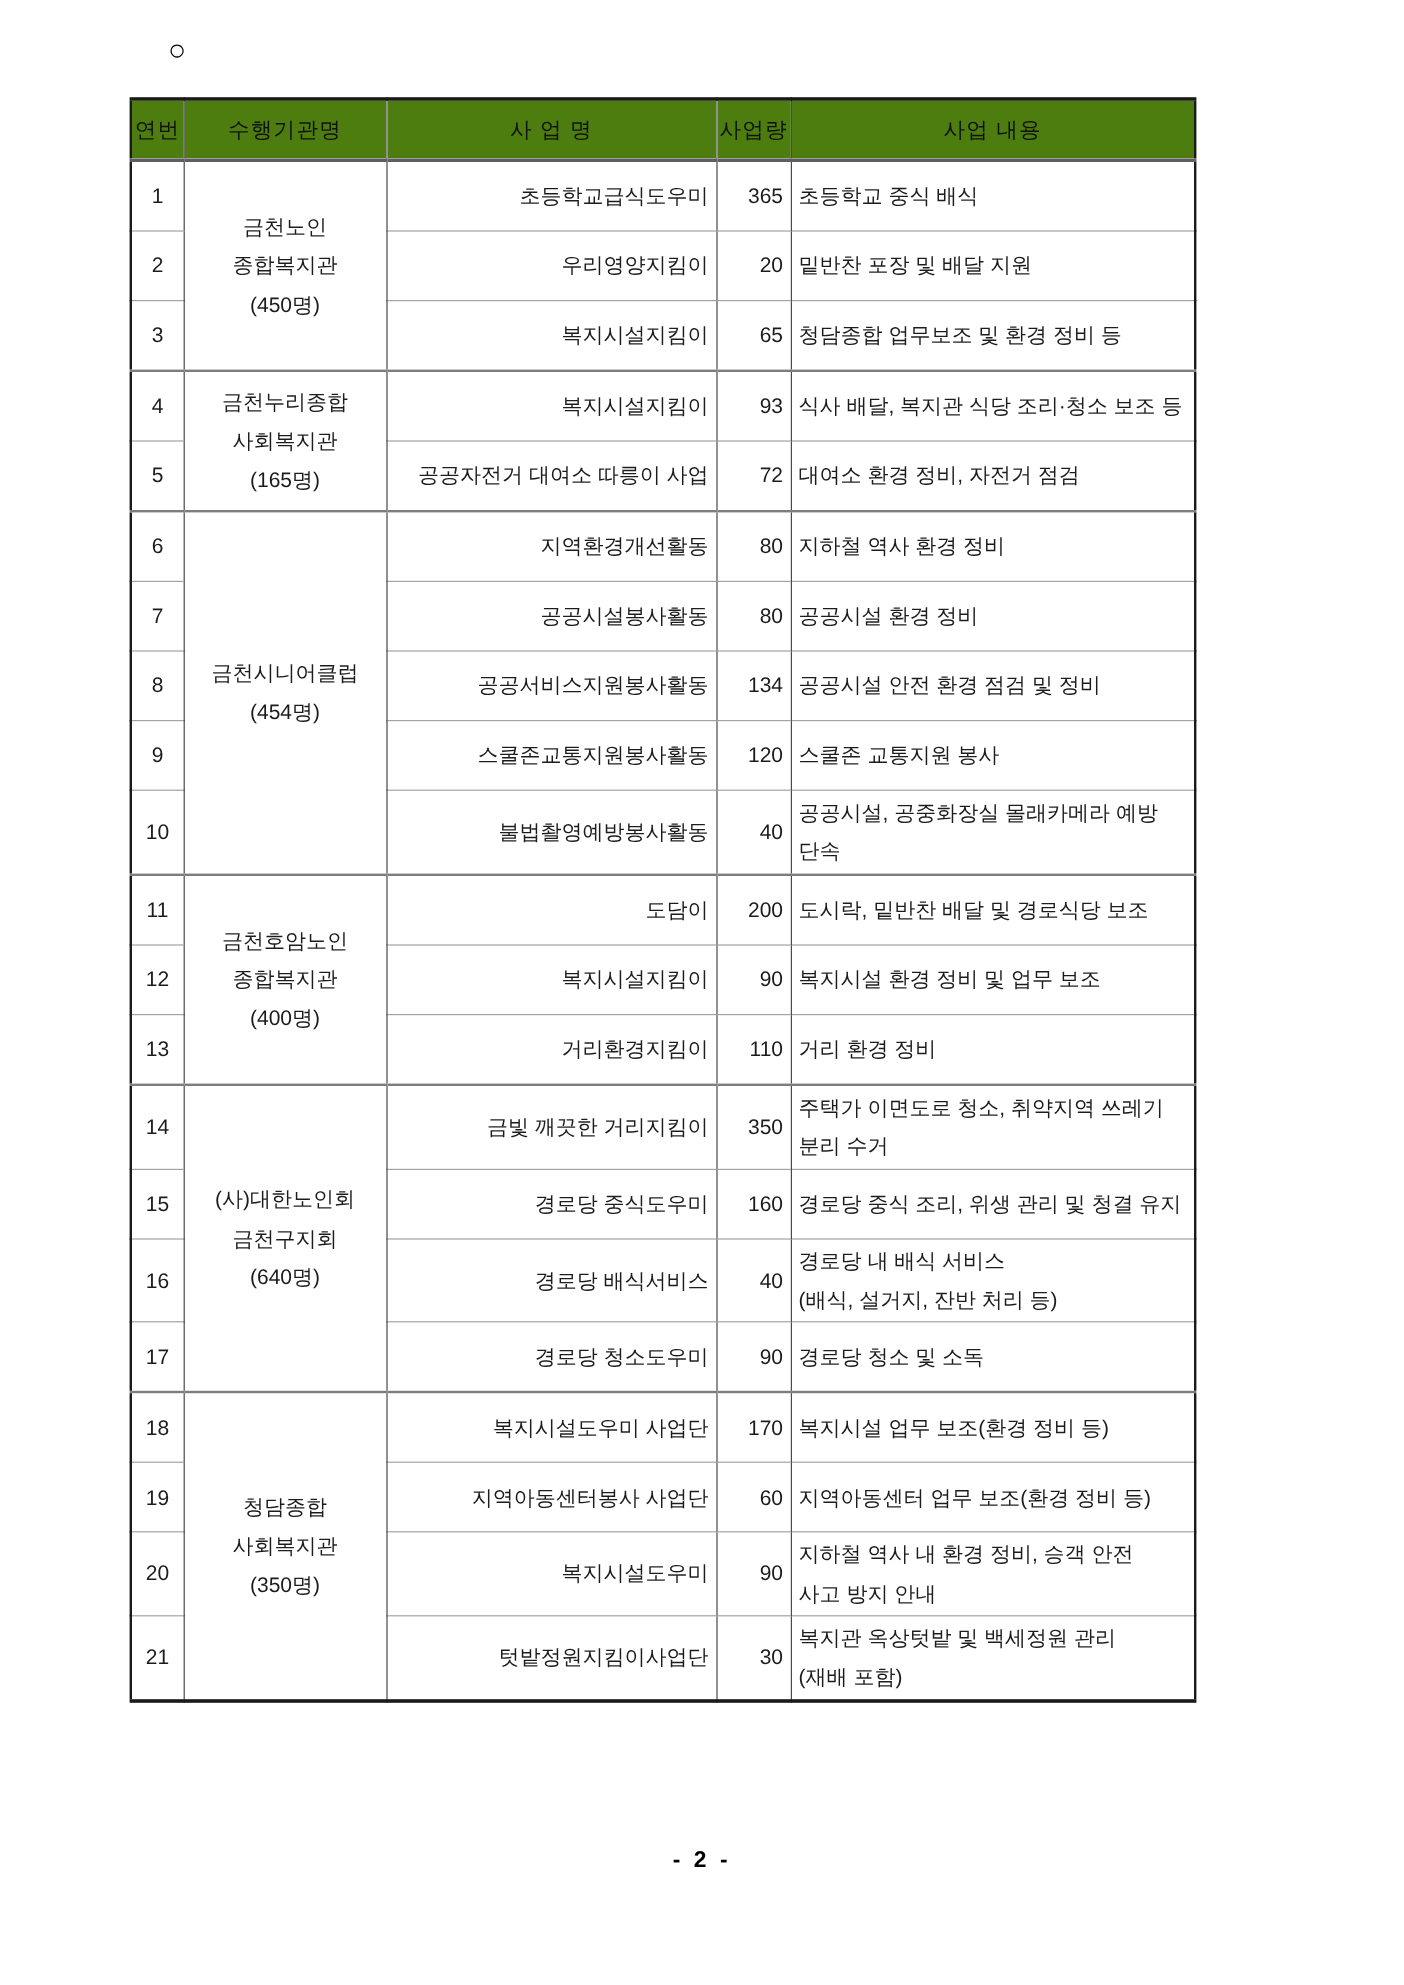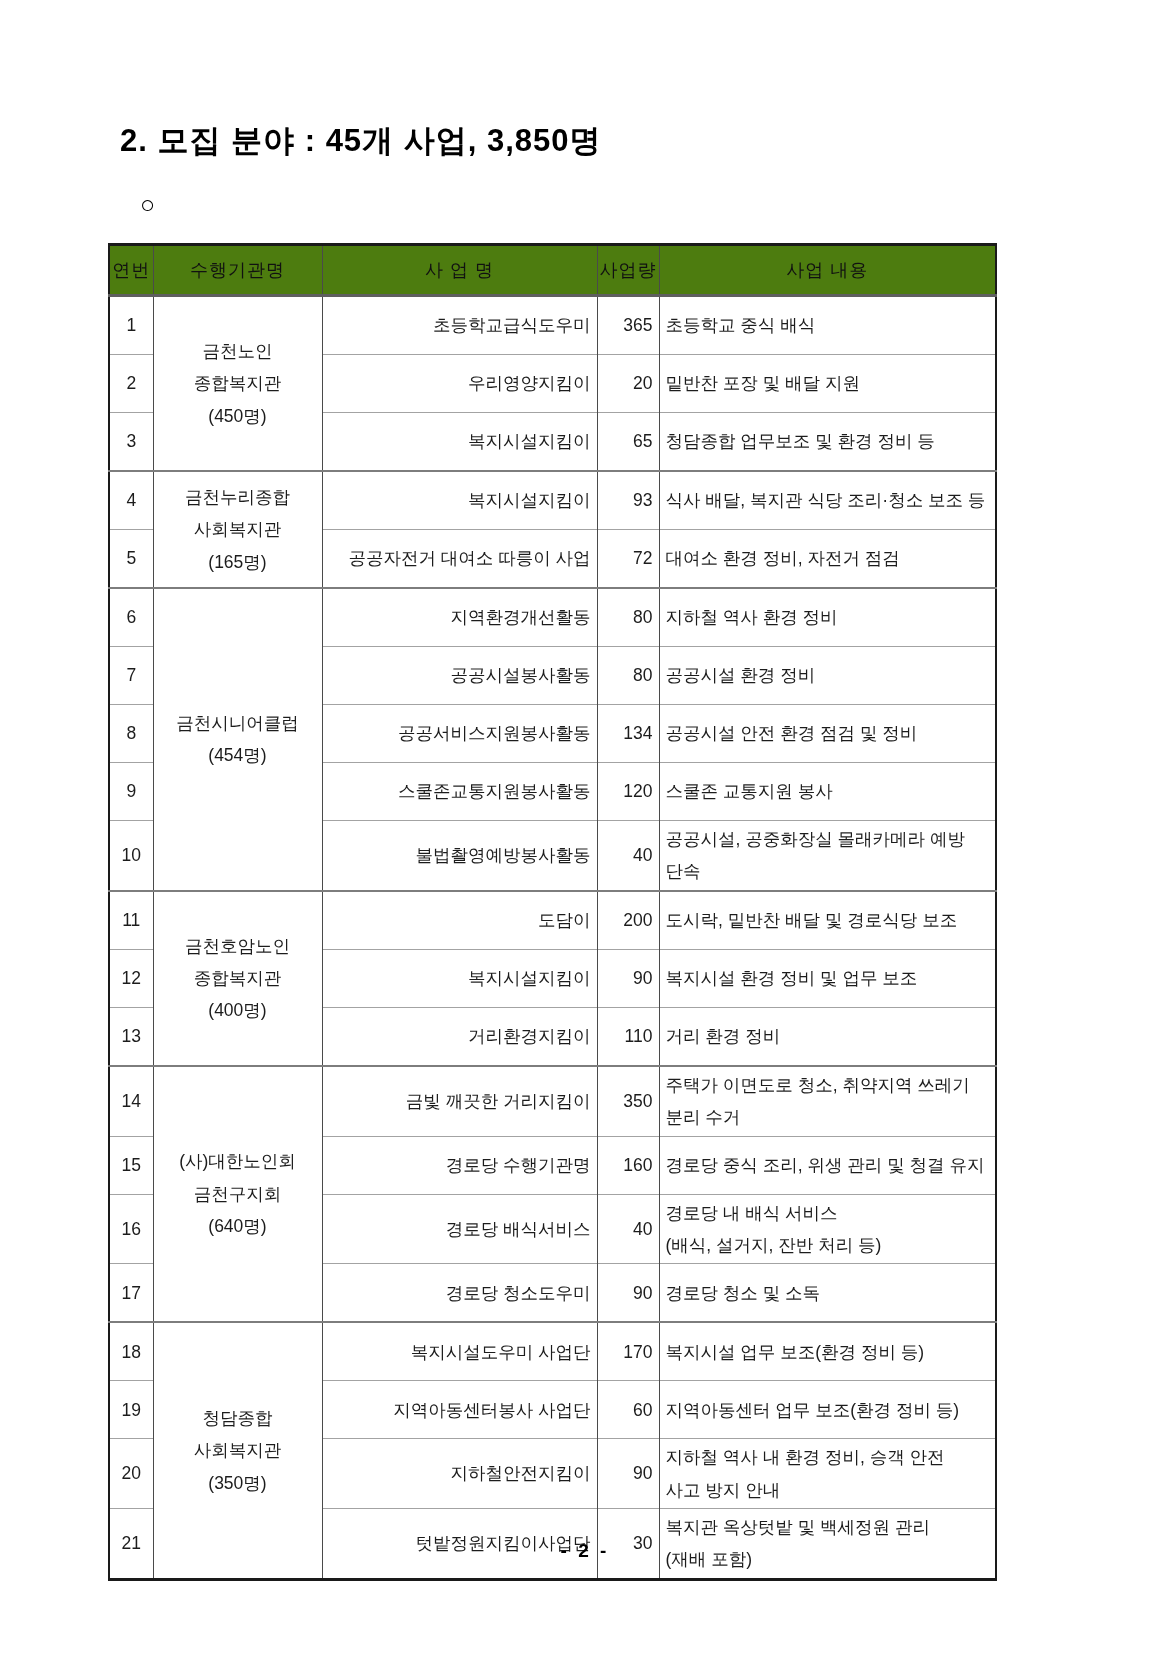--- a/index.html
+++ b/index.html
@@ -84,21 +84,20 @@
     font-weight: 700;
     letter-spacing: 3px;
     color: #000000;
   }
 </style>
 </head>
 <body>
 
 <div class="page">
 
-  <h1 class="doc-title">2. 모집 분야 : 45개 사업, 3,850명</h1>
 
   <div class="doc-subtitle">
     <span class="bullet">○</span>
   </div>
 
   <table class="programs">
     <colgroup>
       <col style="width:44px">
       <col style="width:169px">
       <col style="width:275px">
@@ -210,21 +209,21 @@
           <td class="cell-org" rowspan="4">(사)대한노인회
 금천구지회
 (640명)</td>
           <td class="cell-name">금빛 깨끗한 거리지킴이</td>
           <td class="cell-qty">350</td>
           <td class="cell-desc">주택가 이면도로 청소, 취약지역 쓰레기
 분리 수거</td>
         </tr>
         <tr class="group-mid">
           <td class="cell-no">15</td>
-          <td class="cell-name">경로당 수행기관명</td>
+          <td class="cell-name">경로당 중식도우미</td>
           <td class="cell-qty">160</td>
           <td class="cell-desc">경로당 중식 조리, 위생 관리 및 청결 유지</td>
         </tr>
         <tr class="group-mid">
           <td class="cell-no">16</td>
           <td class="cell-name">경로당 배식서비스</td>
           <td class="cell-qty">40</td>
           <td class="cell-desc">경로당 내 배식 서비스
 (배식, 설거지, 잔반 처리 등)</td>
         </tr>
@@ -244,21 +243,21 @@
           <td class="cell-desc">복지시설 업무 보조(환경 정비 등)</td>
         </tr>
         <tr class="group-mid">
           <td class="cell-no">19</td>
           <td class="cell-name">지역아동센터봉사 사업단</td>
           <td class="cell-qty">60</td>
           <td class="cell-desc">지역아동센터 업무 보조(환경 정비 등)</td>
         </tr>
         <tr class="group-mid">
           <td class="cell-no">20</td>
-          <td class="cell-name">지하철안전지킴이</td>
+          <td class="cell-name">복지시설도우미</td>
           <td class="cell-qty">90</td>
           <td class="cell-desc">지하철 역사 내 환경 정비, 승객 안전
 사고 방지 안내</td>
         </tr>
         <tr class="group-mid">
           <td class="cell-no">21</td>
           <td class="cell-name">텃밭정원지킴이사업단</td>
           <td class="cell-qty">30</td>
           <td class="cell-desc">복지관 옥상텃밭 및 백세정원 관리
 (재배 포함)</td>

